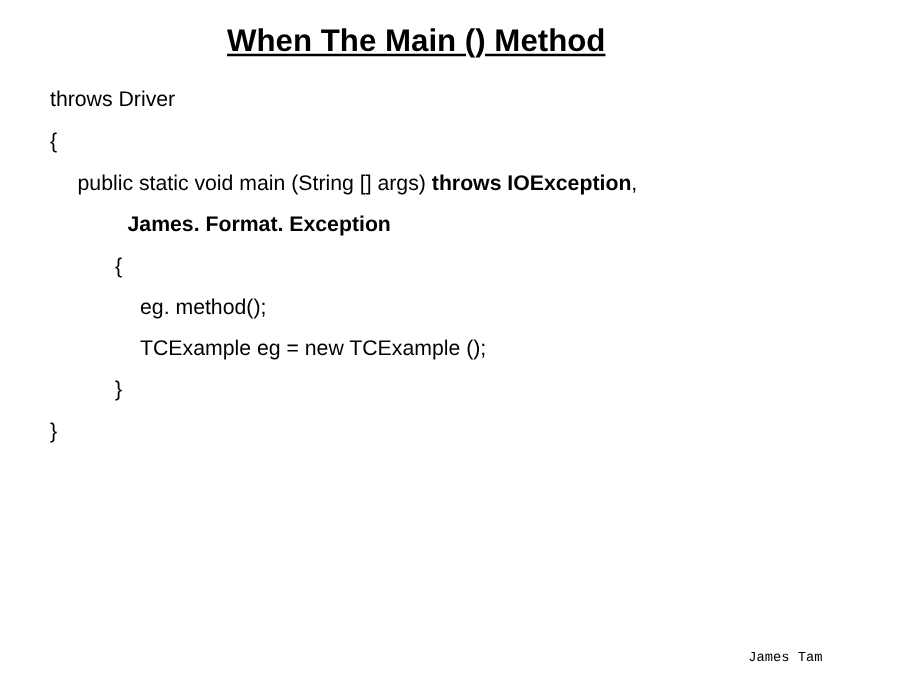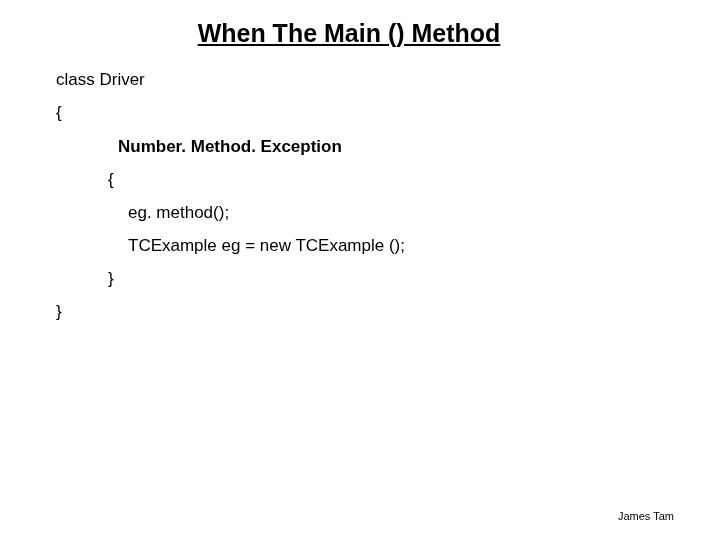--- a/index.html
+++ b/index.html
@@ -10,21 +10,20 @@
     background: #fff;
     font-family: Arial, Helvetica, sans-serif;
     color: #000;
     position: relative;
   }
   .slide {
     width: 666px;
     height: 540px;
     position: relative;
     box-sizing: border-box;
-    margin-left: 16px;
   }
   .title {
     text-align: center;
     font-size: 25px;
     font-weight: bold;
     text-decoration: underline;
     padding-top: 18px;
     line-height: 1.25;
   }
   .body {
@@ -33,38 +32,41 @@
     line-height: 1.95;
   }
   .l0 { padding-left: 0px; }
   .l1 { padding-left: 22px; }
   .l2 { padding-left: 62px; }
   .l3 { padding-left: 52px; }
   .l4 { padding-left: 72px; }
   .bold { font-weight: bold; }
   .footer {
     position: absolute;
-    bottom: 18px;
+    bottom: 7px;
     right: 8px;
-    font-family: Liberation Sans, sans-serif;
+    font-family: Liberation Mono, monospace;
     font-size: 11px;
   }
 </style>
 </head>
 <body>
 
 <div class="slide">
   <div class="title">
     <span>When The Main () Method</span><br>
   </div>
 
   <div class="body">
-    <div class="l0">class Driver</div>
+    <div class="l0">throws Driver</div>
     <div class="l0">{</div>
-    <div class="l2 bold">Number. Method. Exception</div>
+    <div class="l1">
+      <span>public static void main (String [] args) </span><span class="bold">throws IOException</span><span>,</span>
+    </div>
+    <div class="l2 bold">James. Format. Exception</div>
     <div class="l3">{</div>
     <div class="l4">eg. method();</div>
     <div class="l4">TCExample eg = new TCExample ();</div>
     <div class="l3">}</div>
     <div class="l0">}</div>
   </div>
 
   <div class="footer">James Tam</div>
 </div>
 

